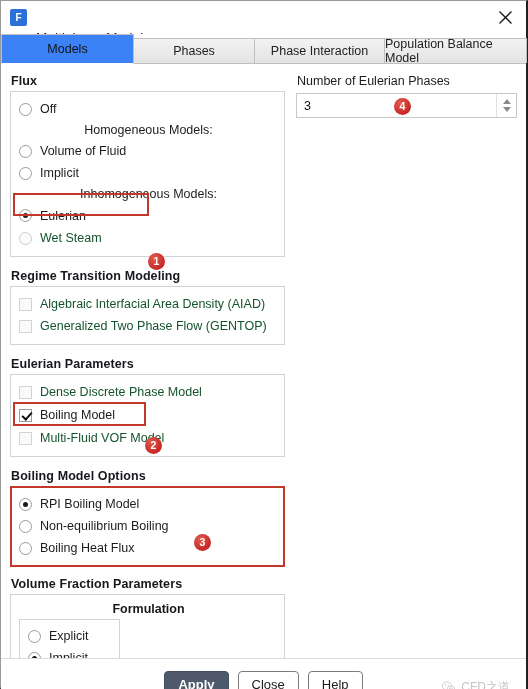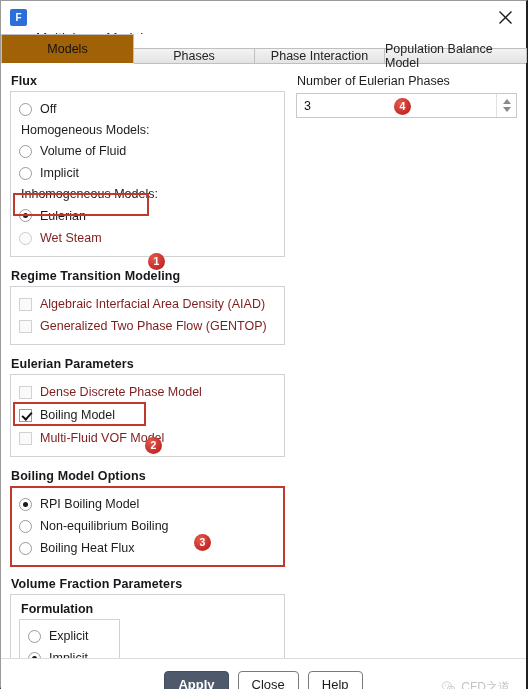--- a/index.html
+++ b/index.html
@@ -74,35 +74,35 @@
   .tabstrip {
     position: relative;
     height: 30px;
     display: flex;
     align-items: flex-end;
     background: #ffffff;
     border-bottom: 1px solid #bfbfbf;
     box-sizing: border-box;
   }
   .tab {
-    height: 15px;
+    height: 25px;
     display: flex;
     align-items: center;
     justify-content: center;
     font-size: 12.5px;
     color: #222222;
     background: linear-gradient(#f3f3f3, #e3e3e3);
     border: 1px solid #bfbfbf;
     border-bottom: none;
     box-sizing: border-box;
     cursor: pointer;
     margin-right: -1px;
   }
   .tab.active {
-    background: #a16207;
+    background: #3b82f6;
     border-bottom: 1px solid #ffffff;
     height: 30px;
     margin-bottom: -1px;
     color: #111111;
   }
   .tab-models { width: 133px; }
   .tab-phases { width: 122px; }
   .tab-phase-interaction { width: 131px; }
   .tab-population { width: 143px; }
 
@@ -123,37 +123,38 @@
     font-weight: bold;
     color: #16181c;
     margin: 0 0 3px 1px;
     letter-spacing: .1px;
   }
   .group-box {
     border: 1px solid #d2d2d2;
     background: #ffffff;
     box-sizing: border-box;
     padding: 6px 8px 7px 8px;
+    text-align: center;
   }
   .spacer-12 { height: 12px; }
   .spacer-10 { height: 10px; }
 
   .opt-row {
     display: flex;
     align-items: center;
     height: 22px;
     position: relative;
   }
   .opt-label {
     font-size: 12.5px;
     color: #1c1c1c;
     margin-left: 8px;
     white-space: nowrap;
   }
-  .opt-label.disabled { color: #7f1d1d; }
+  .opt-label.disabled { color: #14532d; }
   .sub-header {
     font-size: 12.5px;
     color: #1c1c1c;
     height: 20px;
     line-height: 20px;
     margin-left: 2px;
   }
 
   
   .radio {

